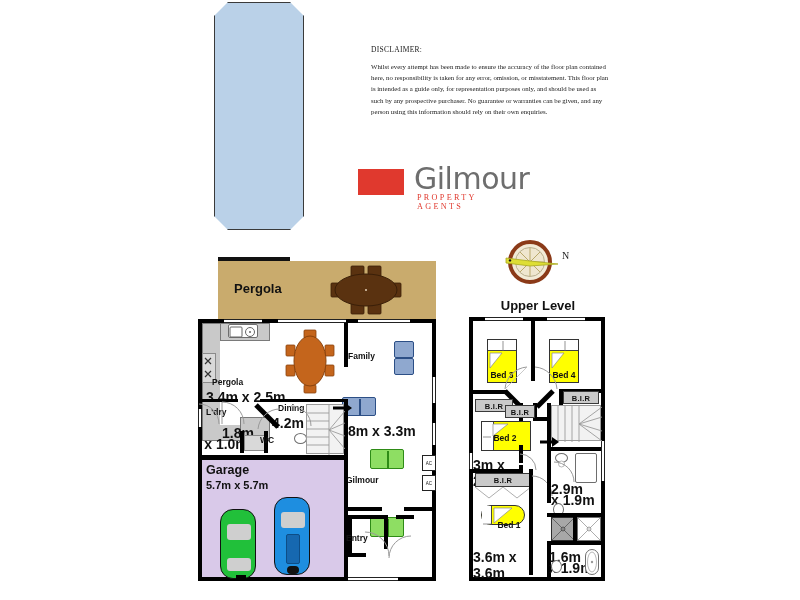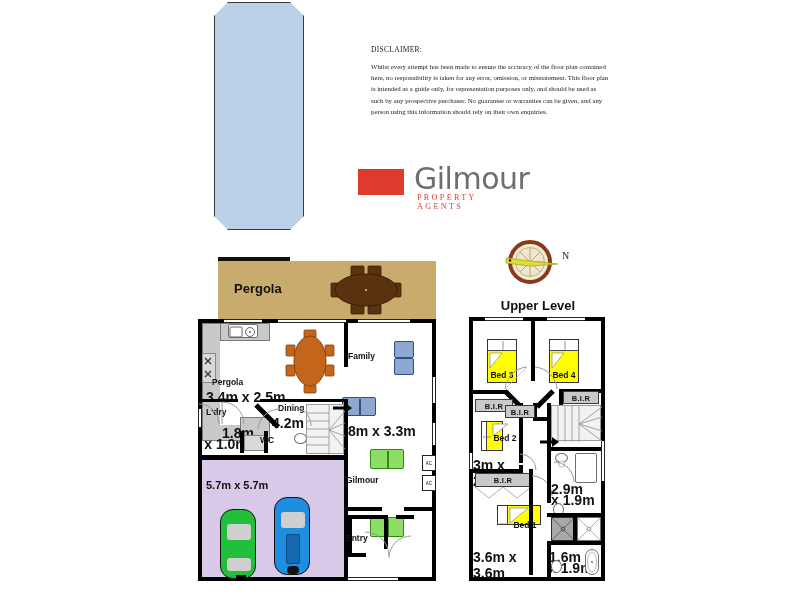--- a/index.html
+++ b/index.html
@@ -264,20 +264,21 @@
       </svg>
     </div>
     <svg class="abs" style="left:134px;top:84px;" width="20" height="10" viewBox="0 0 20 10">
       <line x1="1" y1="5" x2="14" y2="5" stroke="#000" stroke-width="3"></line>
       <polygon points="13,0 20,5 13,10" fill="#000"></polygon>
     </svg>
     <svg class="abs" style="left:92px;top:86px;" width="22" height="22" viewBox="0 0 22 22">
       <path d="M1 1 A20 20 0 0 1 21 21" fill="none" stroke="#9a9a9a" stroke-width="1"></path>
     </svg>
 
+    <div class="abs txt" style="left:8px;top:144px;width:140px;font-size:12.5px;">Garage</div>
     <div class="abs txt" style="left:8px;top:160px;width:140px;font-size:11px;">5.7m x 5.7m</div>
     <div class="abs wall" style="left:146px;top:136px;width:4px;height:126px;"></div>
 
     <div class="abs car car-green" style="left:22px;top:190px;width:36px;height:70px;">
       <div class="car-glass" style="left:6px;top:14px;width:24px;height:16px;"></div>
       <div class="car-glass" style="left:6px;top:48px;width:24px;height:13px;"></div>
     </div>
 
     <div class="abs car car-blue" style="left:76px;top:178px;width:36px;height:78px;">
       <div class="car-glass" style="left:6px;top:14px;width:24px;height:16px;"></div>
@@ -356,21 +357,21 @@
         <line x1="2" y1="24" x2="24" y2="2" stroke="#bbb" stroke-width="0.8"></line>
     </svg>
     <svg class="abs" style="left:64px;top:48px;" width="26" height="26" viewBox="0 0 26 26">
       <path d="M24 24 A24 24 0 0 0 2 2" fill="none" stroke="#9a9a9a" stroke-width="1"></path>
     </svg>
 
     <div class="abs bir" style="left:6px;top:82px;width:38px;height:13px;line-height:13px;">B.I.R</div>
     <div class="abs bir" style="left:36px;top:88px;width:30px;height:13px;line-height:13px;">B.I.R</div>
     <div class="abs bir" style="left:94px;top:74px;width:36px;height:13px;line-height:13px;">B.I.R</div>
 
-    <div class="abs bed" style="left:12px;top:104px;width:22px;height:30px;">
+    <div class="abs bed" style="left:12px;top:104px;width:50px;height:30px;">
       <div class="abs" style="left:0;top:0;width:26%;height:100%;background:#fff;border-right:1px solid #444;"></div>
       <svg width="38" height="30" viewBox="0 0 38 30" style="position:absolute;left:0;top:0;">
           <path d="M11 2 L11 14 L26 2 Z" fill="#fff" stroke="#888" stroke-width="0.7"></path>
           <line x1="1" y1="15" x2="9" y2="15" stroke="#666" stroke-width="0.7"></line>
         </svg>
       <div class="bedlabel" style="top:11px;left:8px;width:30px;">Bed 2</div>
     </div>
     <div class="abs txt dim" style="left:4px;top:140px;width:58px;">3m x 2.6m</div>
     <div class="abs wall" style="left:50px;top:128px;width:4px;height:18px;"></div>
     <svg class="abs" style="left:50px;top:136px;" width="18" height="18" viewBox="0 0 18 18">
@@ -379,21 +380,21 @@
     <div class="abs wall" style="left:4px;top:152px;width:50px;height:4px;"></div>
     <div class="abs wall" style="left:50px;top:148px;width:4px;height:8px;"></div>
 
     <div class="abs bir" style="left:6px;top:156px;width:56px;height:14px;line-height:14px;">B.I.R</div>
     <svg class="abs" style="left:6px;top:170px;" width="56" height="12" viewBox="0 0 56 12">
       <g stroke="#999" stroke-width="0.8" fill="none">
           <path d="M0 0 L14 11 L28 0 L42 11 L56 0"></path>
         </g>
     </svg>
 
-    <div class="abs bed" style="left:28px;top:188px;width:44px;height:20px;">
+    <div class="abs bed" style="left:12px;top:188px;width:44px;height:20px;border-radius:14px;">
       <div class="abs" style="left:0;top:0;width:24%;height:100%;background:#fff;border-right:1px solid #444;"></div>
       <svg width="44" height="36" viewBox="0 0 44 36" style="position:absolute;left:0;top:0;">
           <path d="M12 2 L12 17 L30 2 Z" fill="#fff" stroke="#888" stroke-width="0.7"></path>
           <line x1="1" y1="18" x2="10" y2="18" stroke="#666" stroke-width="0.7"></line>
         </svg>
       <div class="bedlabel" style="top:14px;left:10px;width:34px;">Bed 1</div>
     </div>
     <div class="abs txt dim" style="left:4px;top:232px;width:70px;">3.6m x 3.6m</div>
     <div class="abs wall" style="left:60px;top:152px;width:4px;height:106px;"></div>
     <svg class="abs" style="left:62px;top:158px;" width="22" height="22" viewBox="0 0 22 22">

